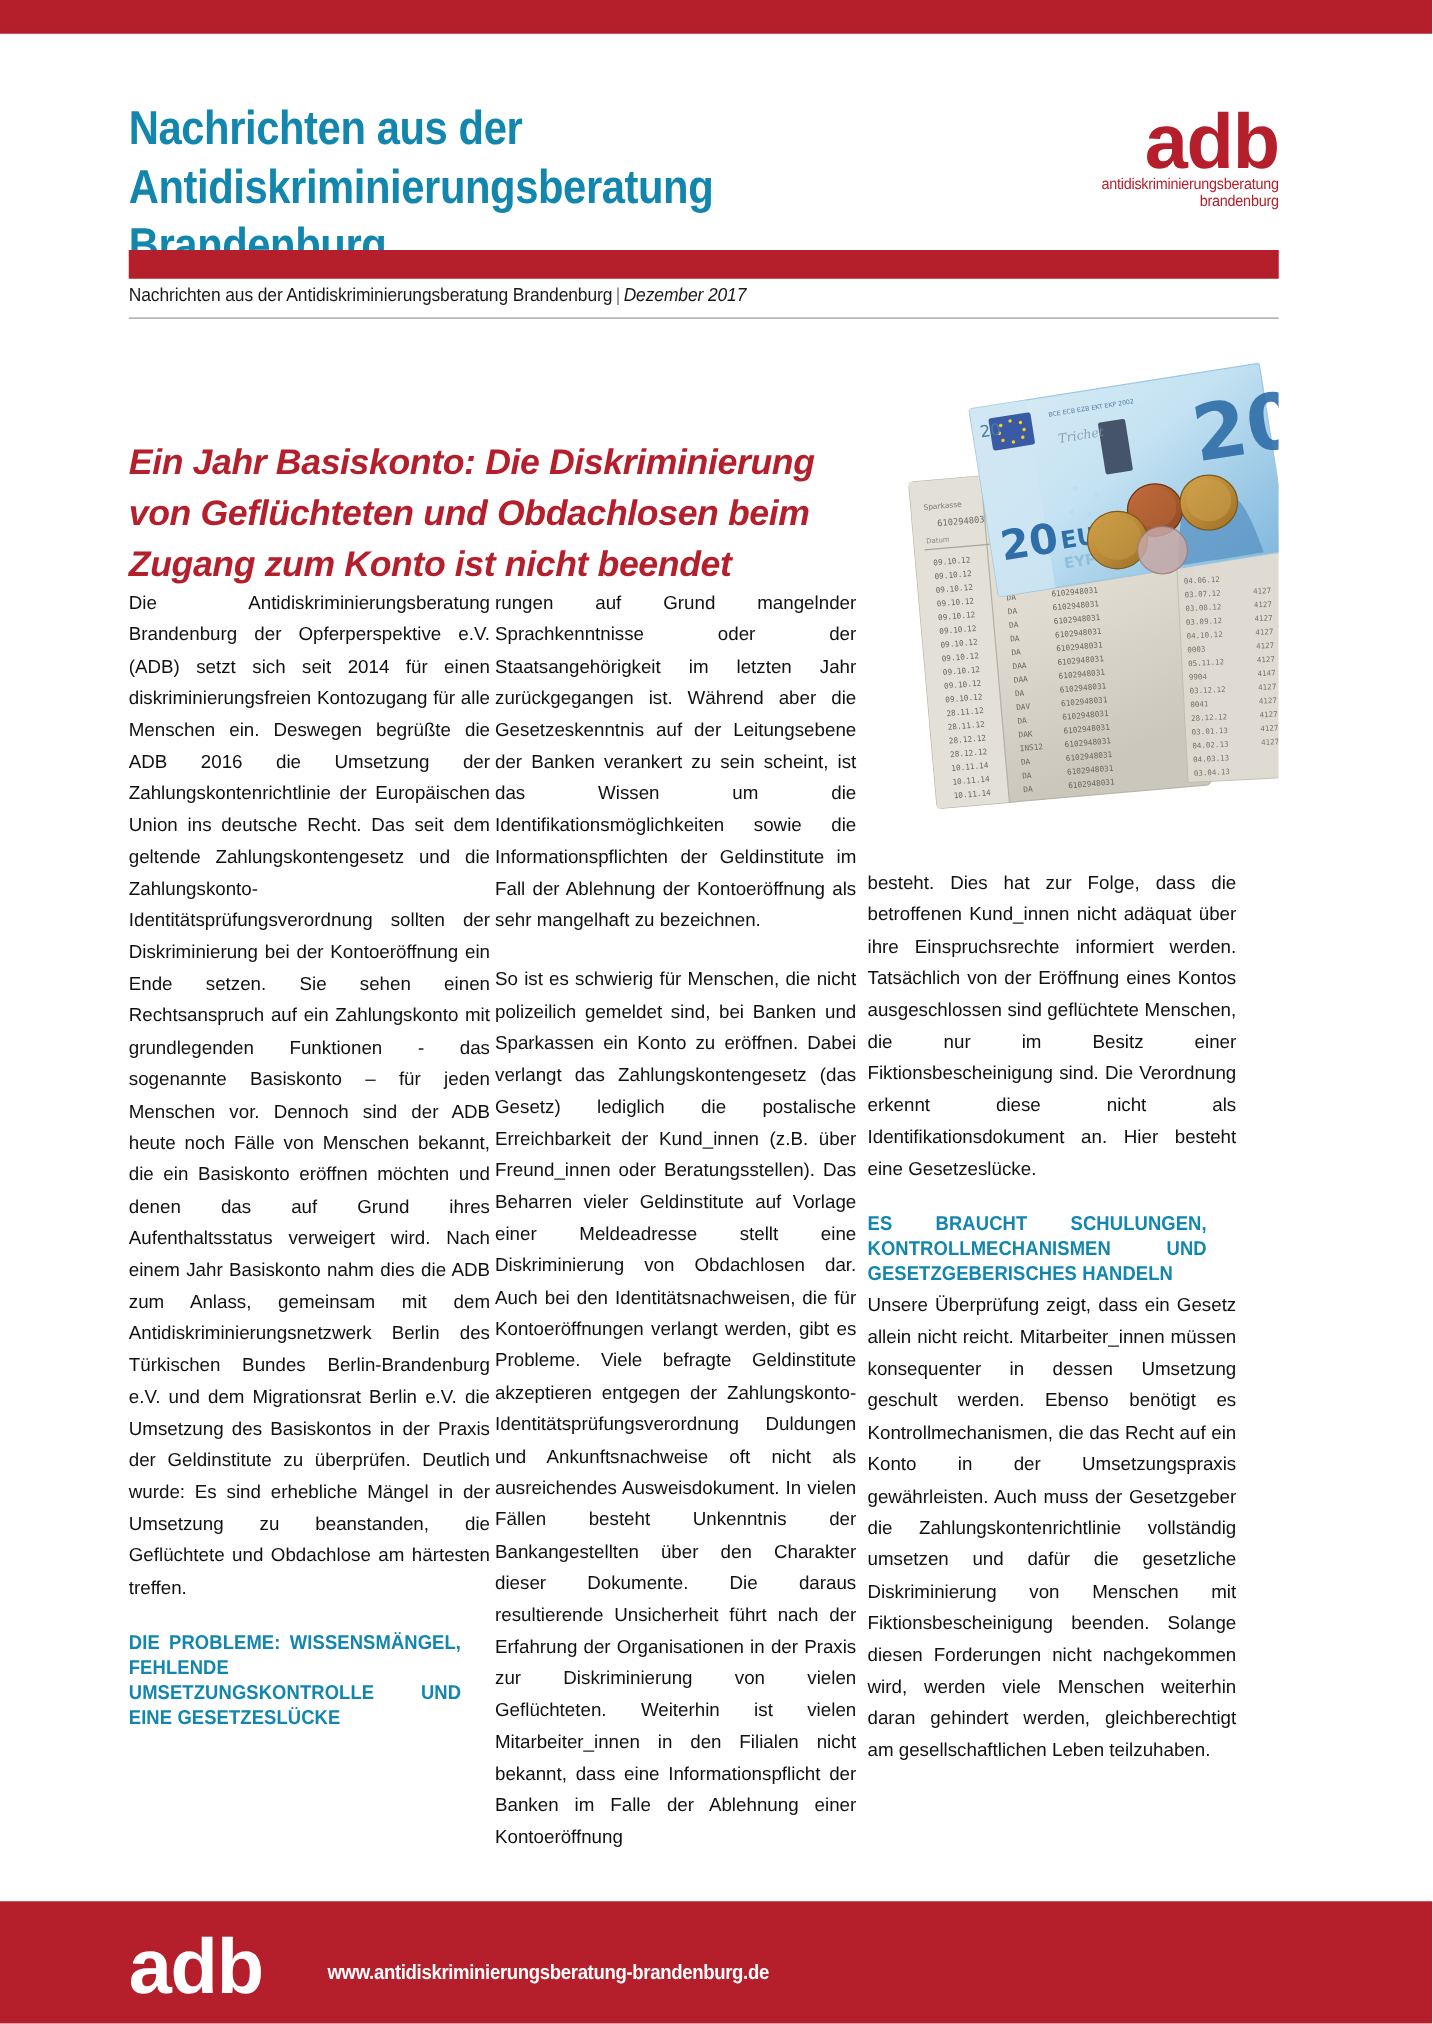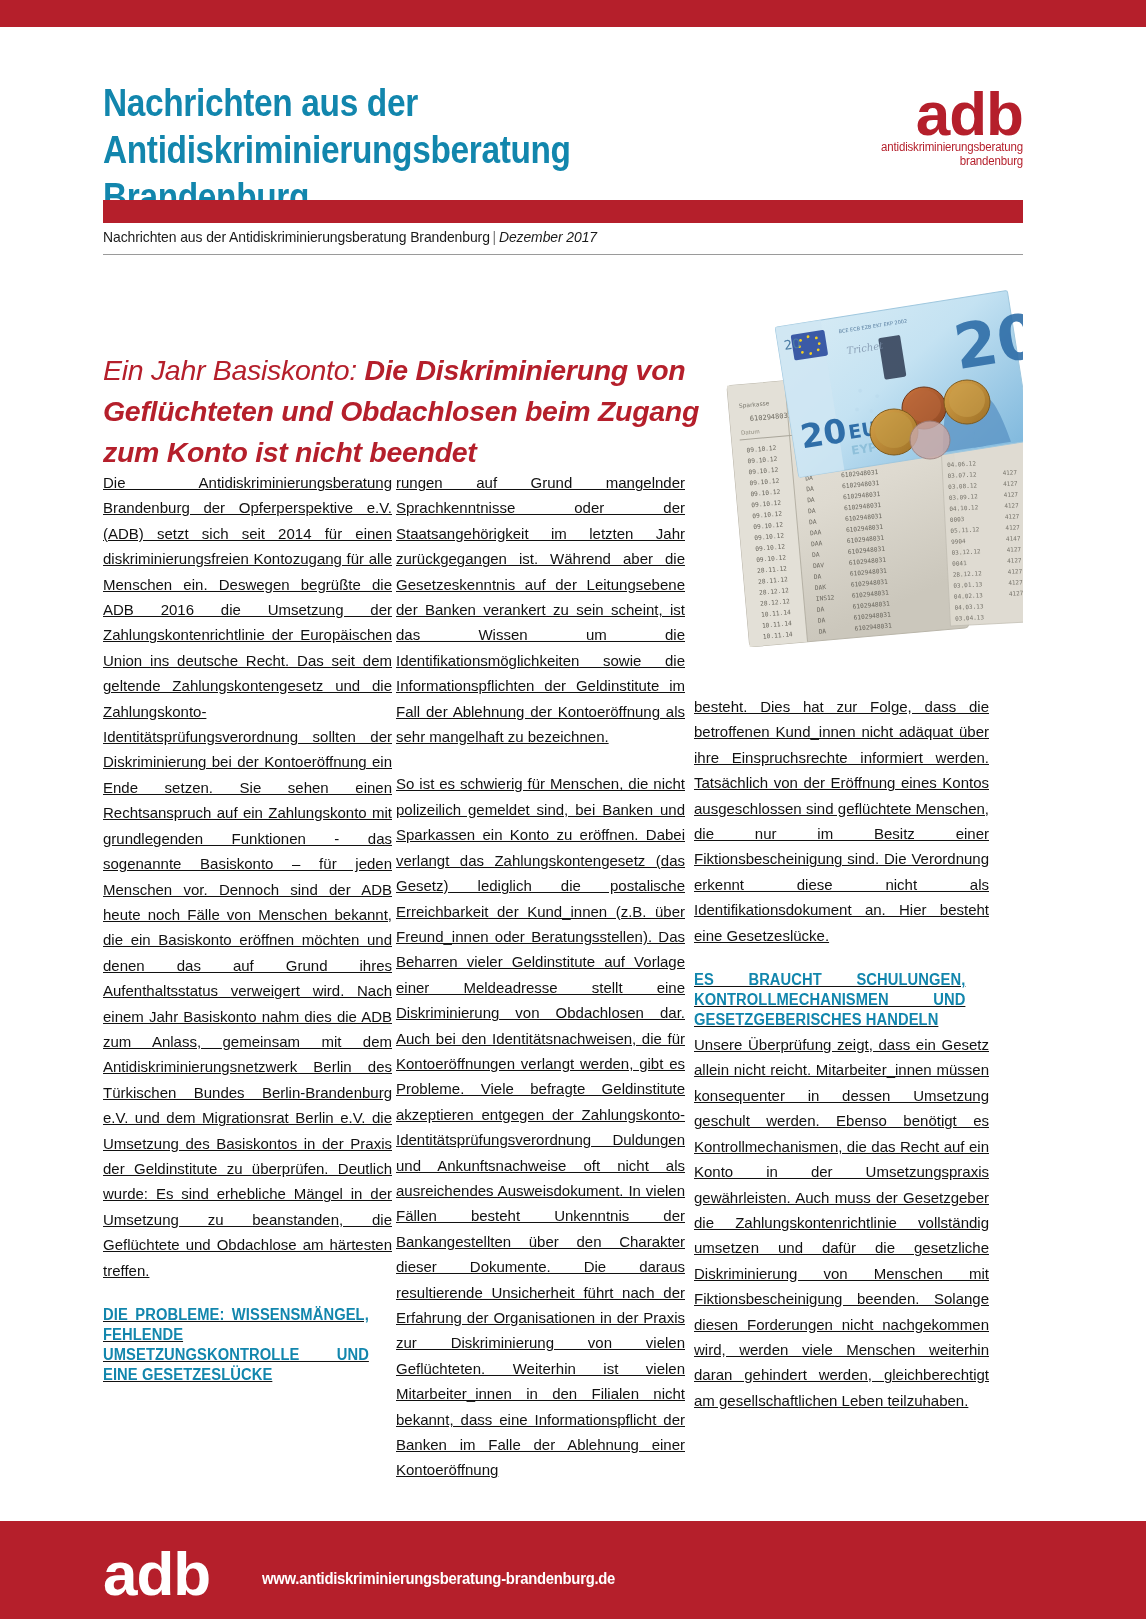--- a/index.html
+++ b/index.html
@@ -128,21 +128,21 @@
     top: 331px;
     width: 600px;
     color: #b51f2b;
     font-family: "Liberation Sans", sans-serif;
     font-style: italic;
     font-size: 28.5px;
     line-height: 41px;
     letter-spacing: -0.3px;
   }
   .headline .lead {
-    font-weight: normal;
+    font-weight: bold;
   }
 
   
   .photo {
     position: absolute;
     left: 718px;
     top: 280px;
     width: 305px;
     height: 375px;
     overflow: hidden;
@@ -151,21 +151,20 @@
 
   
   .col {
     position: absolute;
     font-family: "Liberation Sans", sans-serif;
     font-size: 15px;
     line-height: 25.4px;
     color: #111111;
     text-align: justify;
     hyphens: manual;
-    text-decoration: underline;
   }
   .col p {
     margin: 0 0 22px 0;
   }
   .col p:last-child { margin-bottom: 0; }
 
   .col-1 { left: 103px;  top: 470px; width: 289px; }
   .col-2 { left: 396px;  top: 470px; width: 289px; }
   .col-3 { left: 694px;  top: 694px; width: 295px; }
 

